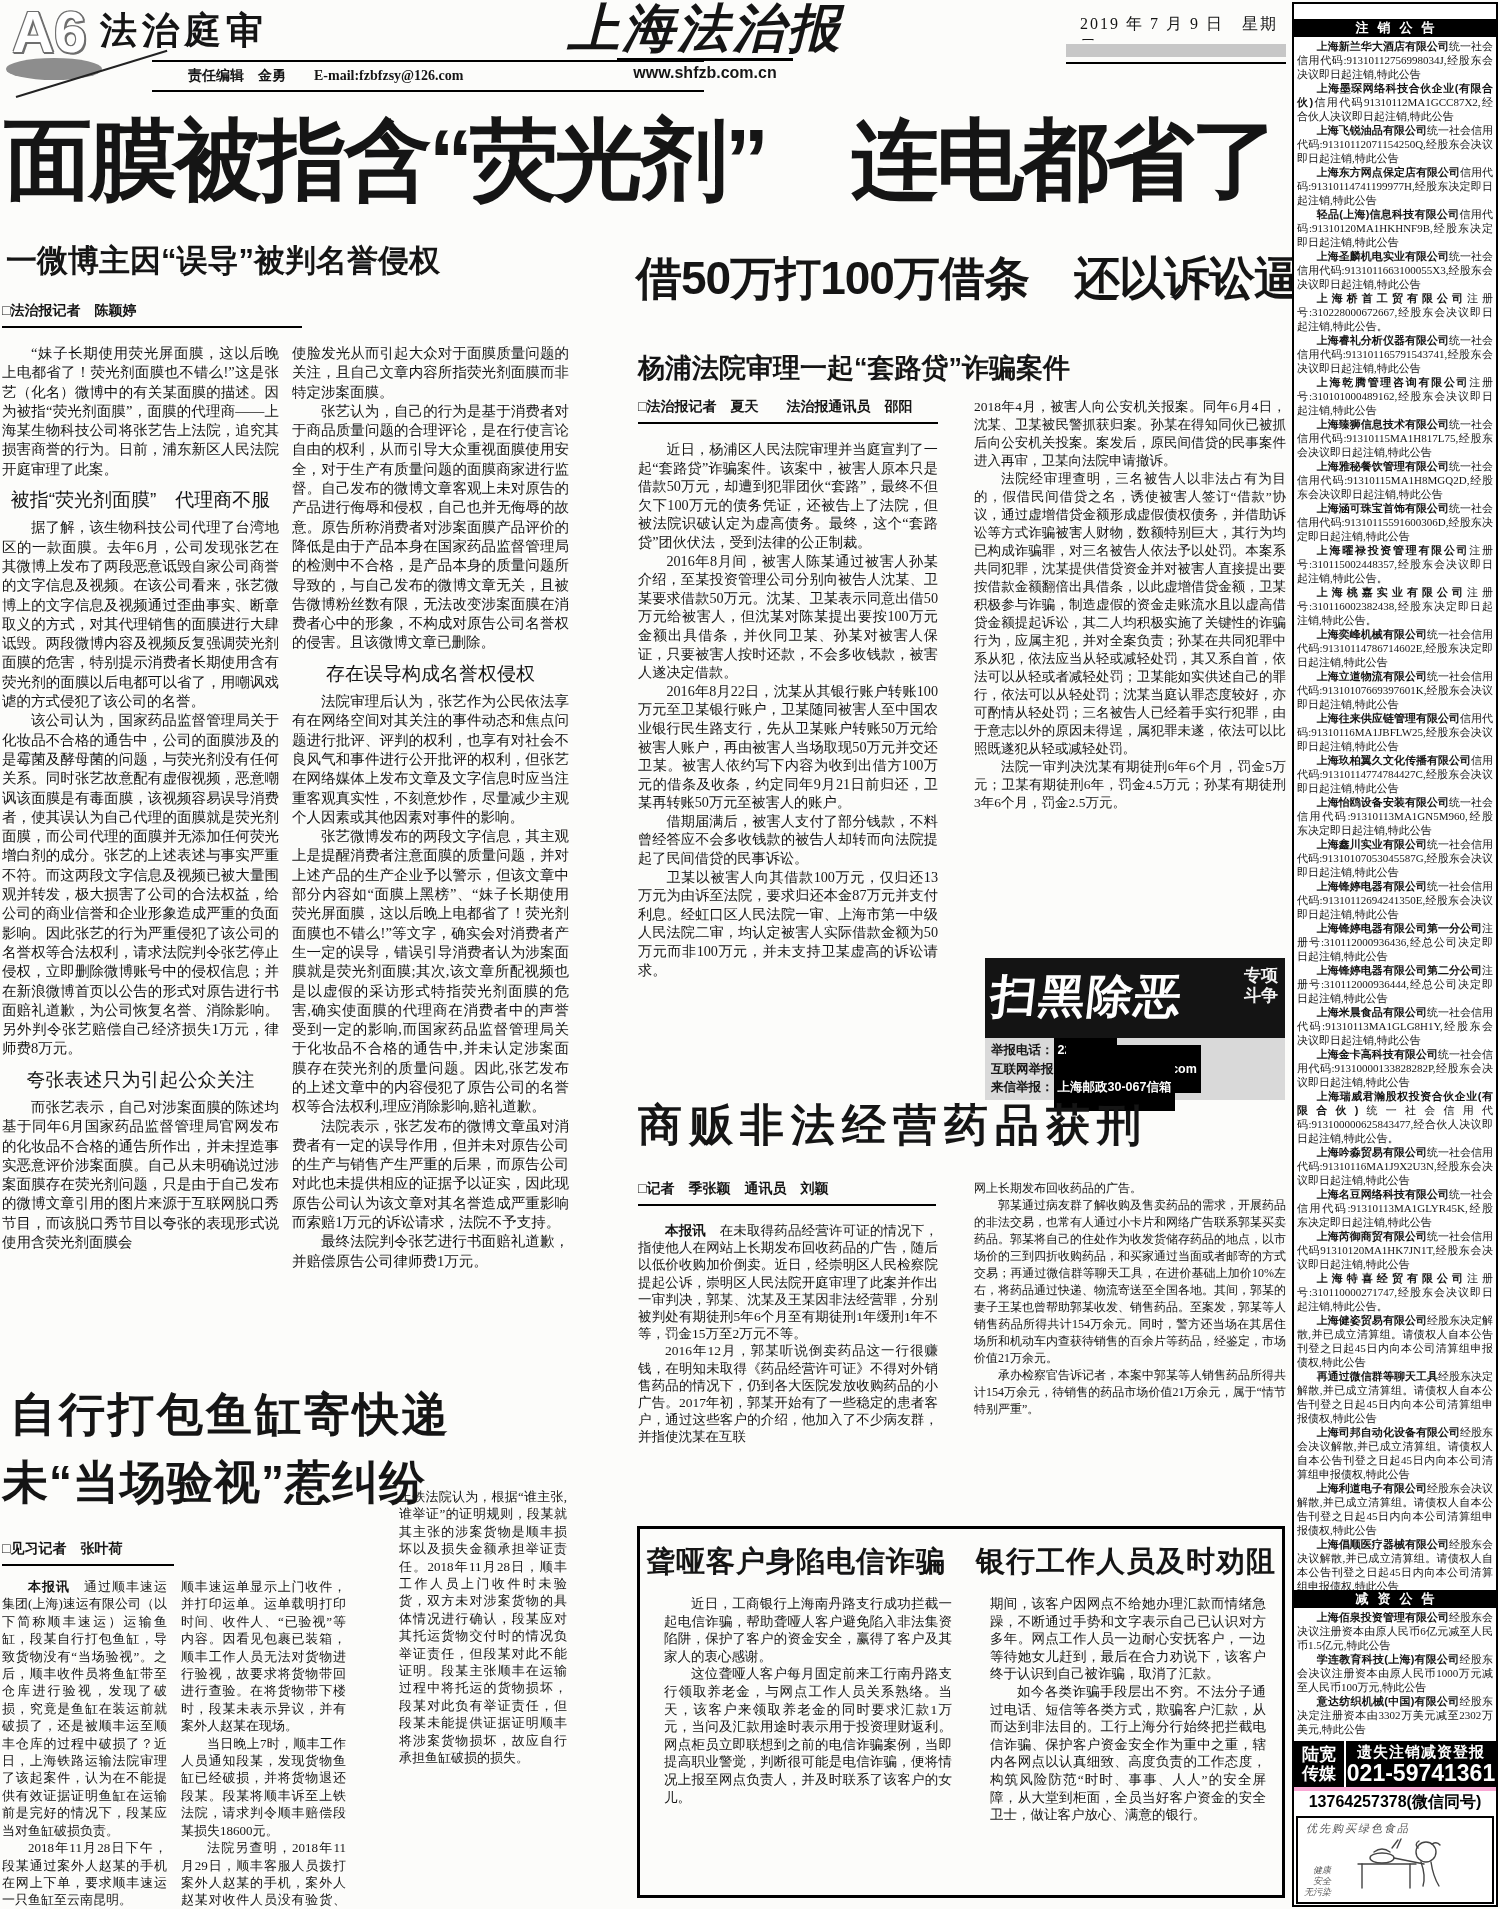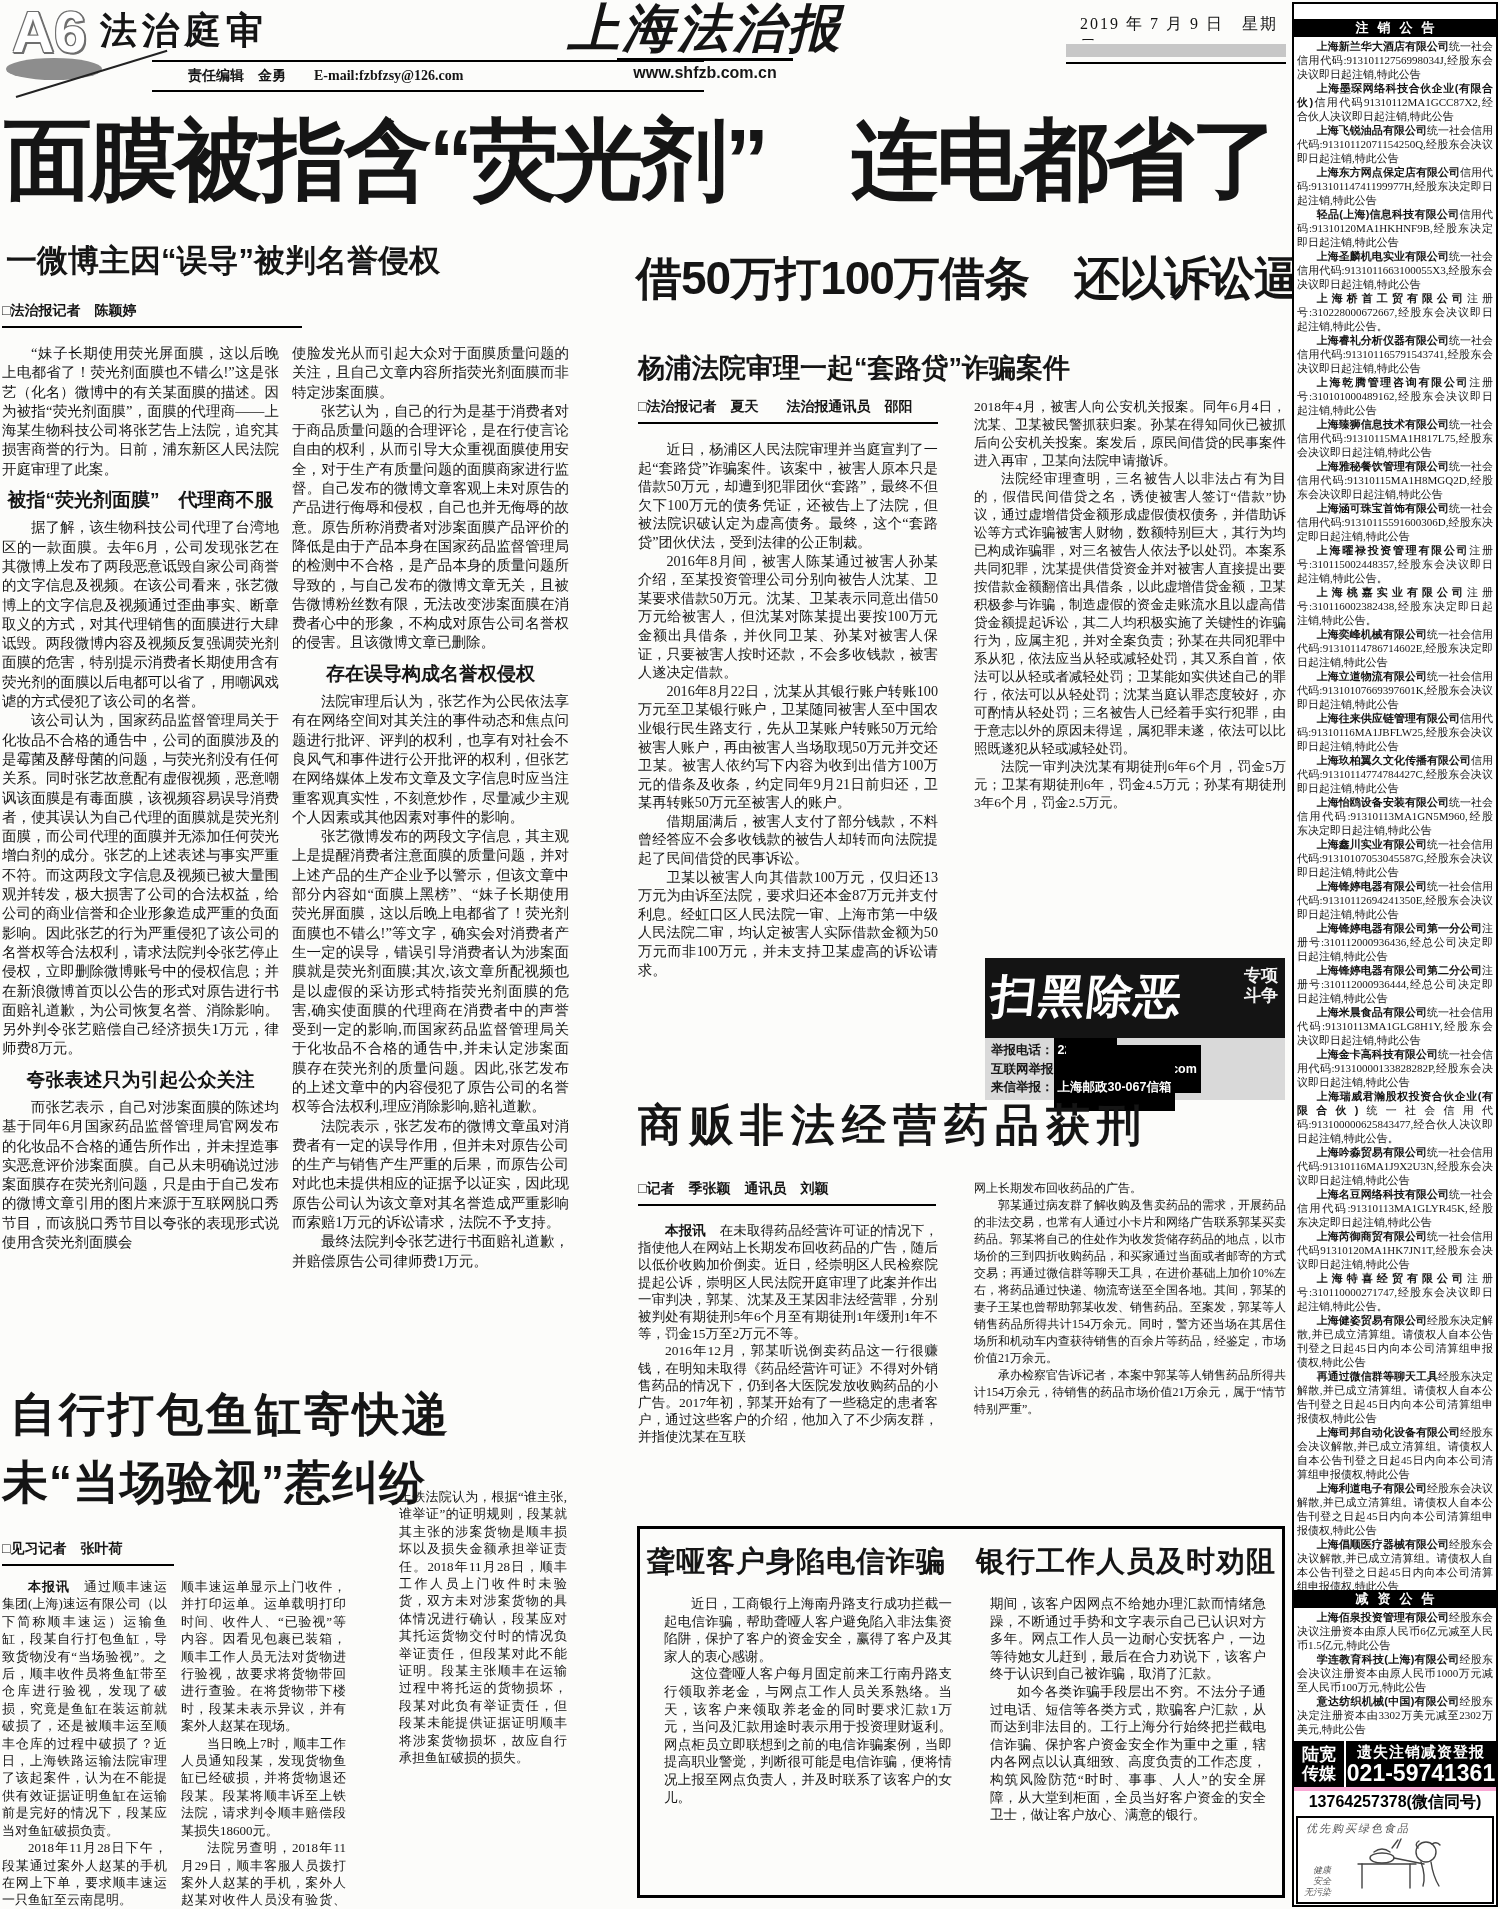--- a/index.html
+++ b/index.html
@@ -30,21 +30,21 @@
   .main-headline{position:absolute;left:4px;top:104px;width:1290px;white-space:nowrap;
                  font-weight:900;font-size:88px;line-height:112px;letter-spacing:-3px;}
   .deck-headline{position:absolute;left:6px;top:240px;width:600px;font-weight:900;font-size:31px;}
 
   
   .byline{font-weight:700;font-size:14px;border-bottom:2px solid #000;padding-bottom:6px;}
   .news-col{text-align:justify;overflow:hidden;}
   .news-p{margin:0;text-indent:2em;}
   .news-p.cont{text-indent:0;}
   .news-p b{font-family:"Liberation Sans","DejaVu Sans",sans-serif;}
-  .col-subhead{font-family:"Liberation Sans","DejaVu Sans",sans-serif;font-weight:700;font-size:19px;
+  .col-subhead{font-family:"Liberation Sans","DejaVu Sans",sans-serif;font-weight:400;font-size:19px;
                text-align:center;margin:11px 0 9px;text-indent:0;}
 
   
   .lead-byline{left:2px;top:302px;width:300px;}
   .lead-colA{left:2px;top:344px;width:277px;height:988px;font-size:14.5px;line-height:19.3px;}
   .lead-colB{left:292px;top:344px;width:277px;height:988px;font-size:14.5px;line-height:19.3px;}
 
   
   .loan-headline{left:636px;top:248px;width:655px;white-space:nowrap;font-weight:900;font-size:46px;letter-spacing:-1px;}
   .loan-deck{left:638px;top:350px;font-weight:700;font-size:27px;}

